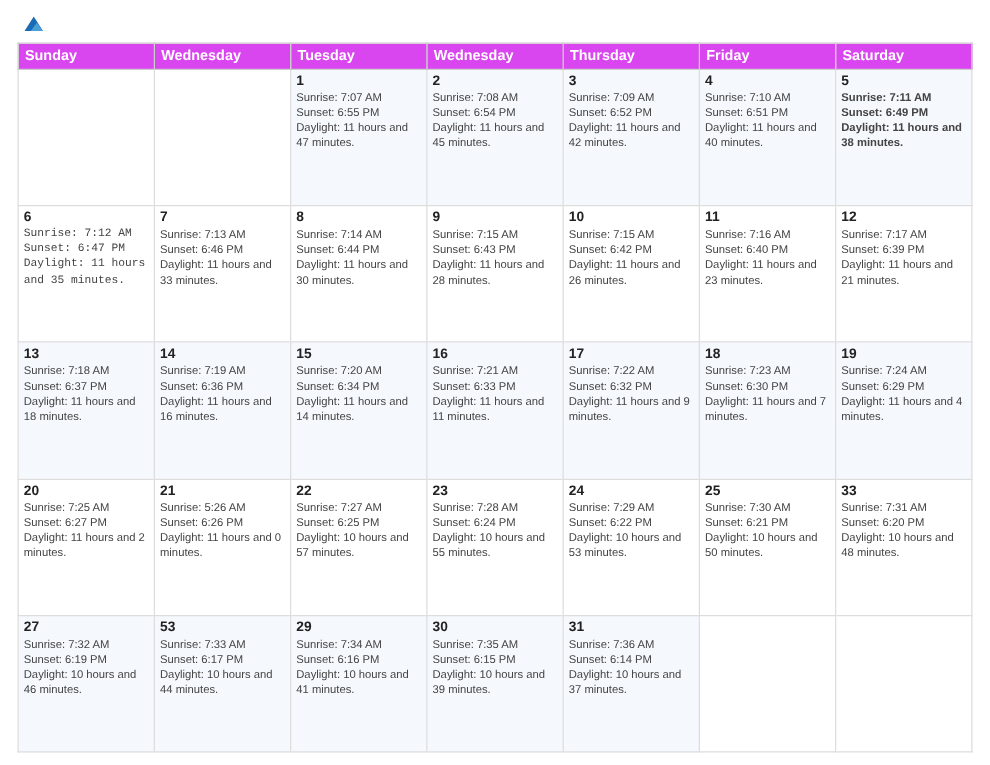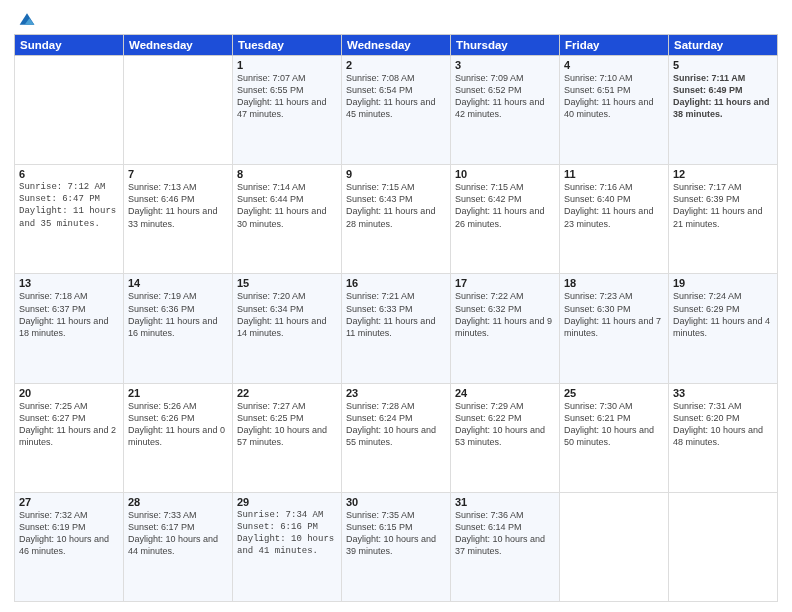--- a/index.html
+++ b/index.html
@@ -61,21 +61,21 @@
       font-size: 13px;
       color: #555;
     }
     .calendar {
       flex: 1;
       border-collapse: collapse;
       width: 100%;
       table-layout: fixed;
     }
     .calendar thead th {
-      background-color: #1d4ed8;
+      background-color: #d946ef;
       color: #fff;
       font-size: 11.5px;
       font-weight: bold;
       padding: 4px 5px;
       border: 1px solid #ccc;
       text-align: left;
     }
     .calendar tbody td {
       border: 1px solid #ddd;
       vertical-align: top;
@@ -309,28 +309,28 @@
           </td>
         </tr>
         <tr>
           <td>
             <span class="day-number">27</span>
             <div class="day-info" style="white-space: pre-line;">Sunrise: 7:32 AM
 Sunset: 6:19 PM
 Daylight: 10 hours and 46 minutes.</div>
           </td>
           <td>
-            <span class="day-number">28</span>
+            <span class="day-number">53</span>
             <div class="day-info" style="white-space: pre-line;">Sunrise: 7:33 AM
 Sunset: 6:17 PM
 Daylight: 10 hours and 44 minutes.</div>
           </td>
           <td>
             <span class="day-number">29</span>
-            <div class="day-info" style="white-space: pre-line; font-family: Liberation Mono, monospace;">Sunrise: 7:34 AM
+            <div class="day-info" style="white-space: pre-line;">Sunrise: 7:34 AM
 Sunset: 6:16 PM
 Daylight: 10 hours and 41 minutes.</div>
           </td>
           <td>
             <span class="day-number">30</span>
             <div class="day-info" style="white-space: pre-line;">Sunrise: 7:35 AM
 Sunset: 6:15 PM
 Daylight: 10 hours and 39 minutes.</div>
           </td>
           <td>

